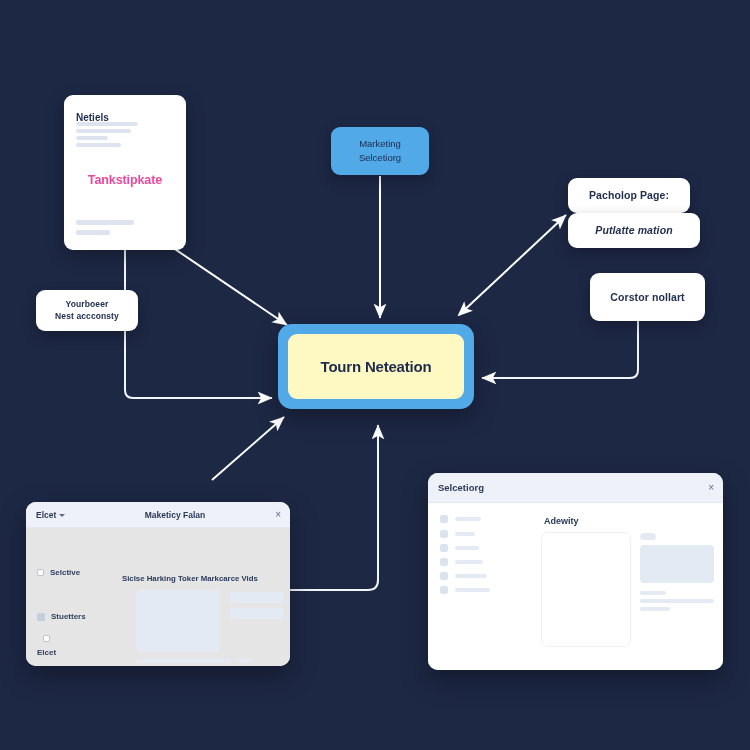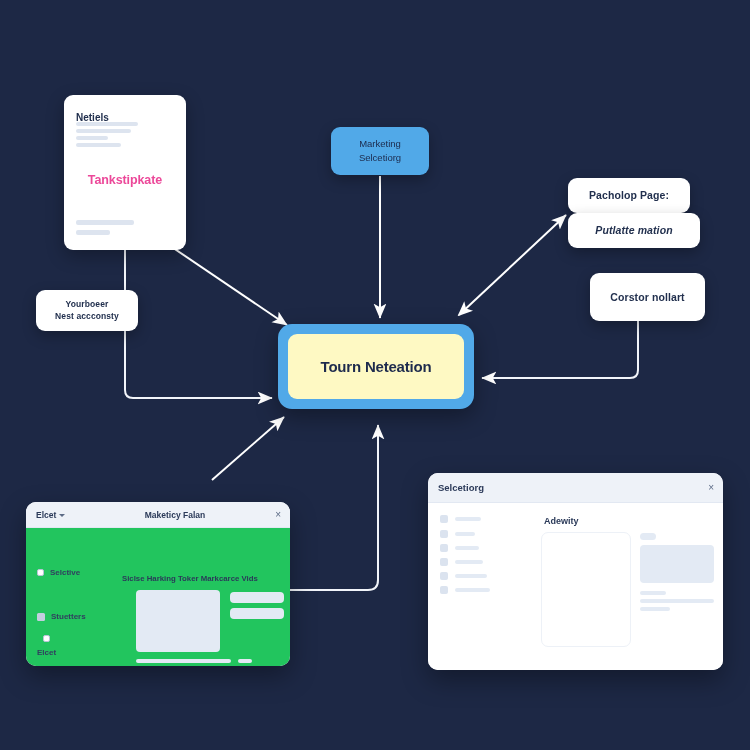--- a/index.html
+++ b/index.html
@@ -120,21 +120,21 @@
     font-size: 8.5px; color: #2b3a59; font-weight: 600;
   }
   .tb-left { position: absolute; left: 10px; display: flex; align-items: center; gap: 3px; }
   .tb-center { position: absolute; left: 0; right: 0; text-align: center; font-weight: 700; padding-left: 34px; }
   .tb-close { position: absolute; right: 9px; font-weight: 400; font-size: 10px; color: #5c6b86; cursor: pointer; }
   .chev { display: inline-block; width: 0; height: 0;
           border-left: 3px solid transparent; border-right: 3px solid transparent;
           border-top: 3.5px solid #5c6b86; margin-top: 1px; }
   
   #win-left { left: 26px; top: 502px; width: 264px; height: 164px; }
-  #win-left .body { position: relative; height: 138px; background: #22c55e; }
+  #win-left .body { position: relative; height: 138px; background: #e5e5e5; }
   #win-left .side { position: absolute; left: 0; top: 0; width: 84px; height: 100%; }
   #win-left .side-item {
     position: absolute; left: 11px;
     display: flex; align-items: center; gap: 6px;
     font-size: 8px; font-weight: 600; color: #31405f;
   }
   .cbox { width: 7px; height: 7px; border: 1px solid #b9c4d6; border-radius: 2px; background: #fff; }
   .gicon { width: 8px; height: 8px; background: #c3cedf; border-radius: 1.5px; }
   #win-left .rowtext {
     position: absolute; left: 96px; top: 46px;

